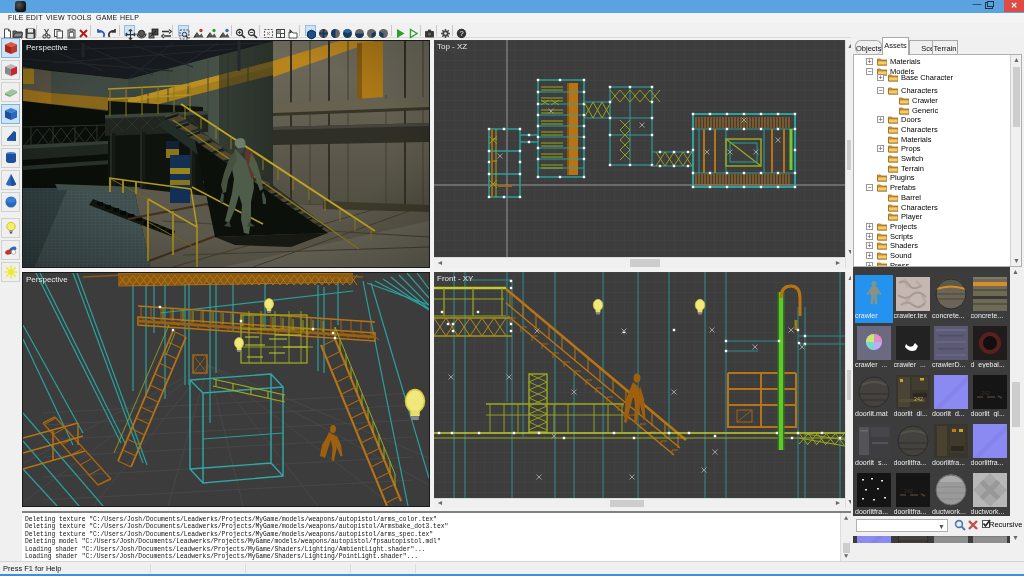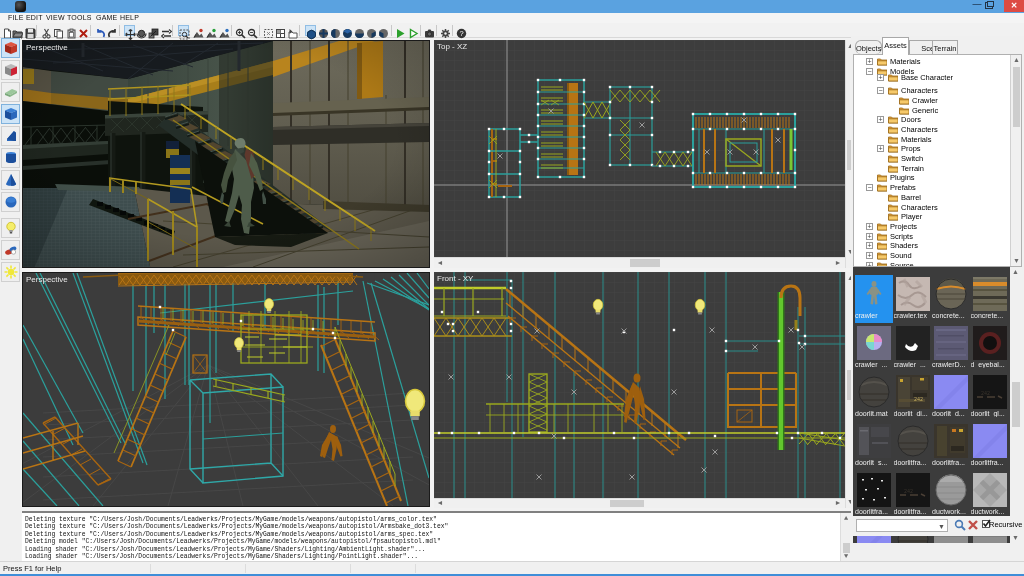--- a/index.html
+++ b/index.html
@@ -1441,21 +1441,21 @@
               <path d="M0.5 3.8 h9.5 v4.2 h-9.5 z" fill="#f6c96a" stroke="#9a6a1a" stroke-width="0.8"></path>
             </svg></div>
           <div class="tlabel" style="left:36px">Sound</div>
         </div>
         <div class="trow" style="top:205.7px">
           <div class="texp" style="left:12px;top:1px">+</div>
           <div class="tfold" style="left:23px;top:0px"><svg width="10" height="10" viewBox="0 0 10 10">
               <path d="M0.5 2 h3 l1 1 h5.5 v5 h-9.5 z" fill="#e8a33d" stroke="#9a6a1a" stroke-width="0.8"></path>
               <path d="M0.5 3.8 h9.5 v4.2 h-9.5 z" fill="#f6c96a" stroke="#9a6a1a" stroke-width="0.8"></path>
             </svg></div>
-          <div class="tlabel" style="left:36px">Source</div>
+          <div class="tlabel" style="left:36px">Press</div>
         </div>
       <div id="treesb">
           <div class="sbarrow" style="left:0;top:0;width:11px">▲</div>
           <div class="sbarrow" style="left:0;bottom:0;width:11px">▼</div>
           <div class="sbthumb" style="left:2px;top:12px;width:7px;height:60px"></div>
         </div>
     </div>
     <div id="assets">
         <div style="position:absolute;left:2.0px;top:8px;width:38px;height:48px;background:#2492ef"></div>
         <div class="thumb" style="left:4.0px;top:10px"><svg width="34" height="34" viewBox="0 0 34 34">

